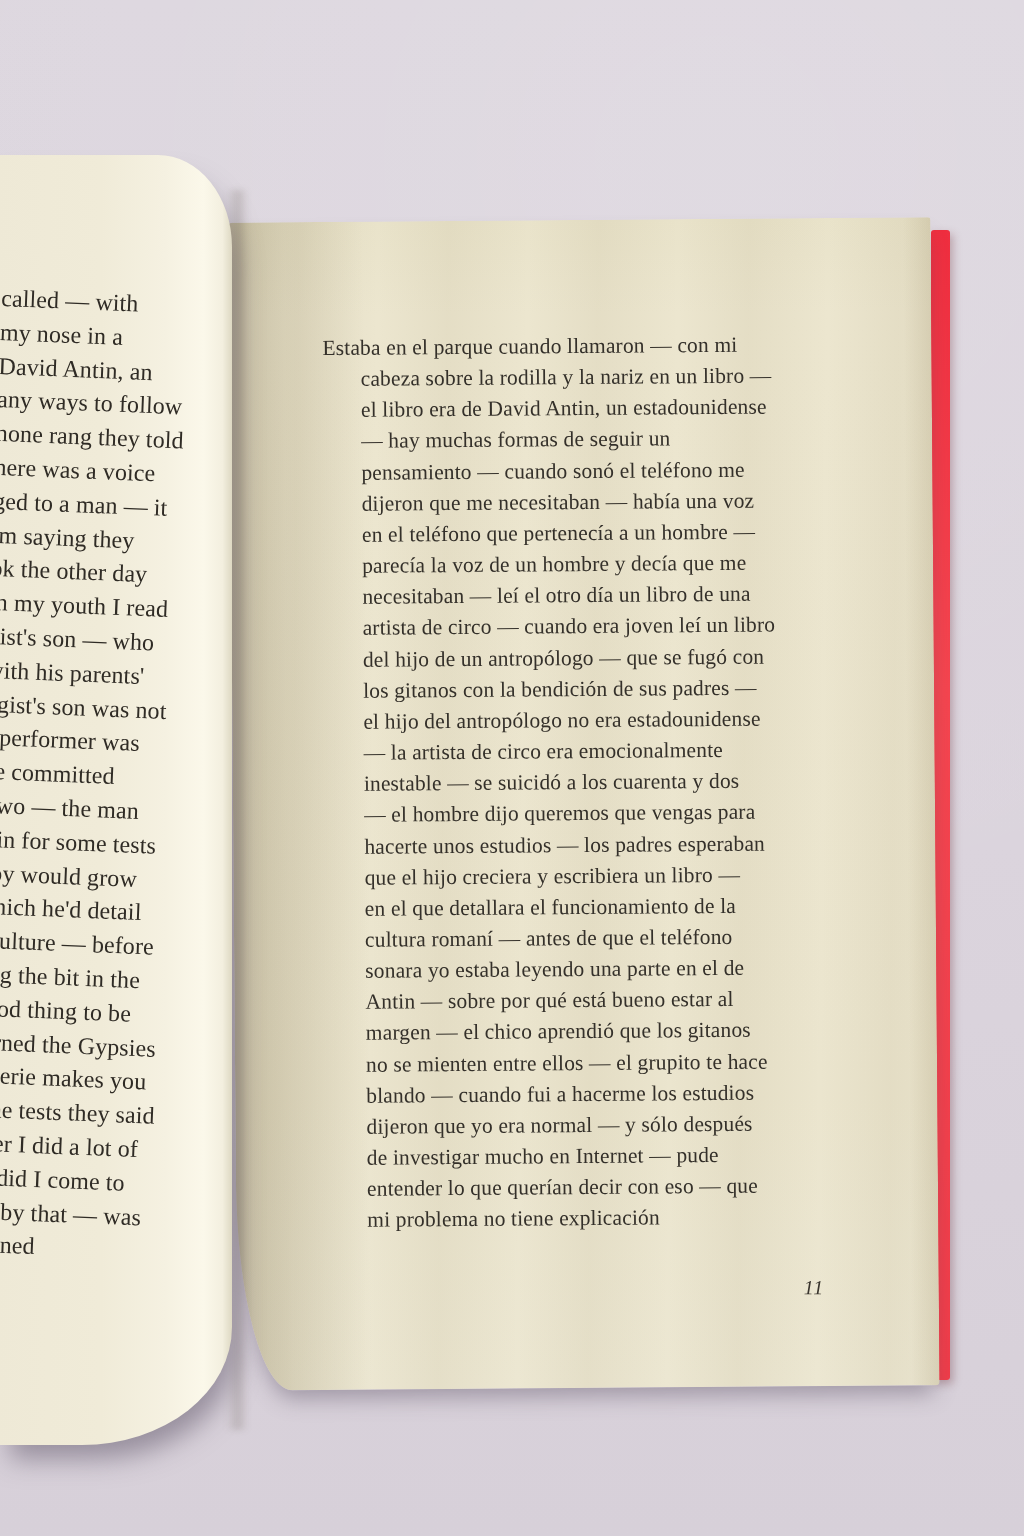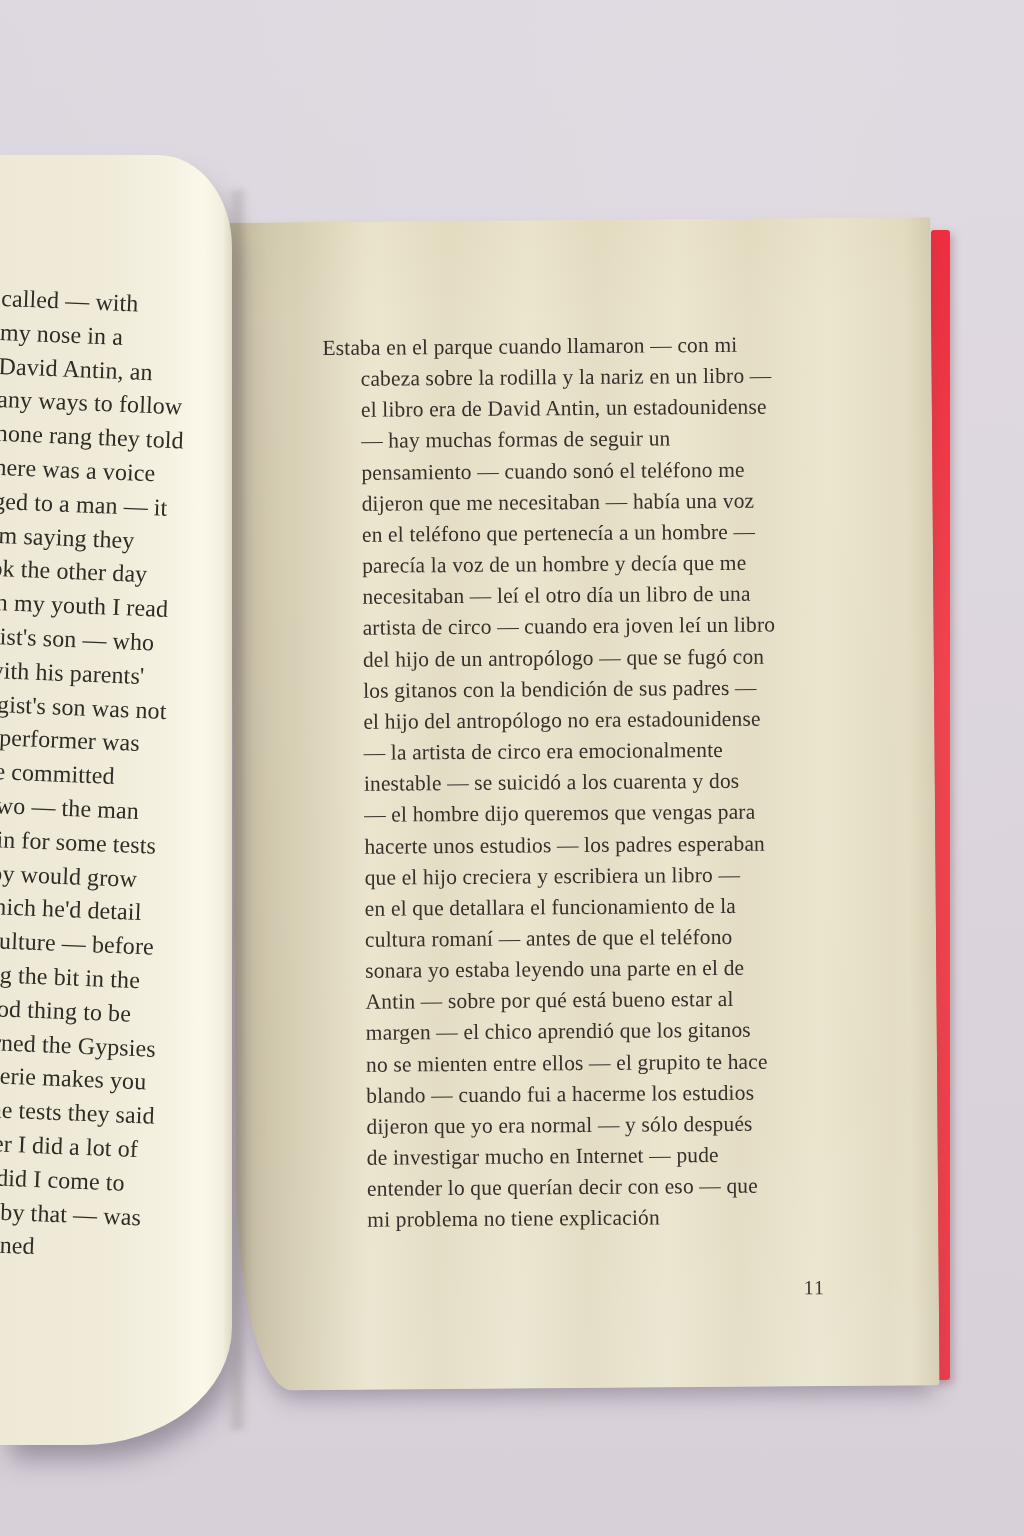--- a/index.html
+++ b/index.html
@@ -61,20 +61,21 @@
     color: #34302a;
     white-space: pre;
   }
   .rp-text .text-line { margin-left: 38px; }
   .rp-text .text-line:first-child { margin-left: 0; }
   .page-number {
     position: absolute;
     left: 567px;
     top: 1058px;
     font-size: 20px;
+    font-style: italic;
     color: #3a352e;
     letter-spacing: 1px;
   }
   
   .left-page {
     position: absolute;
     left: -6px;
     top: 155px;
     width: 238px;
     height: 1290px;

